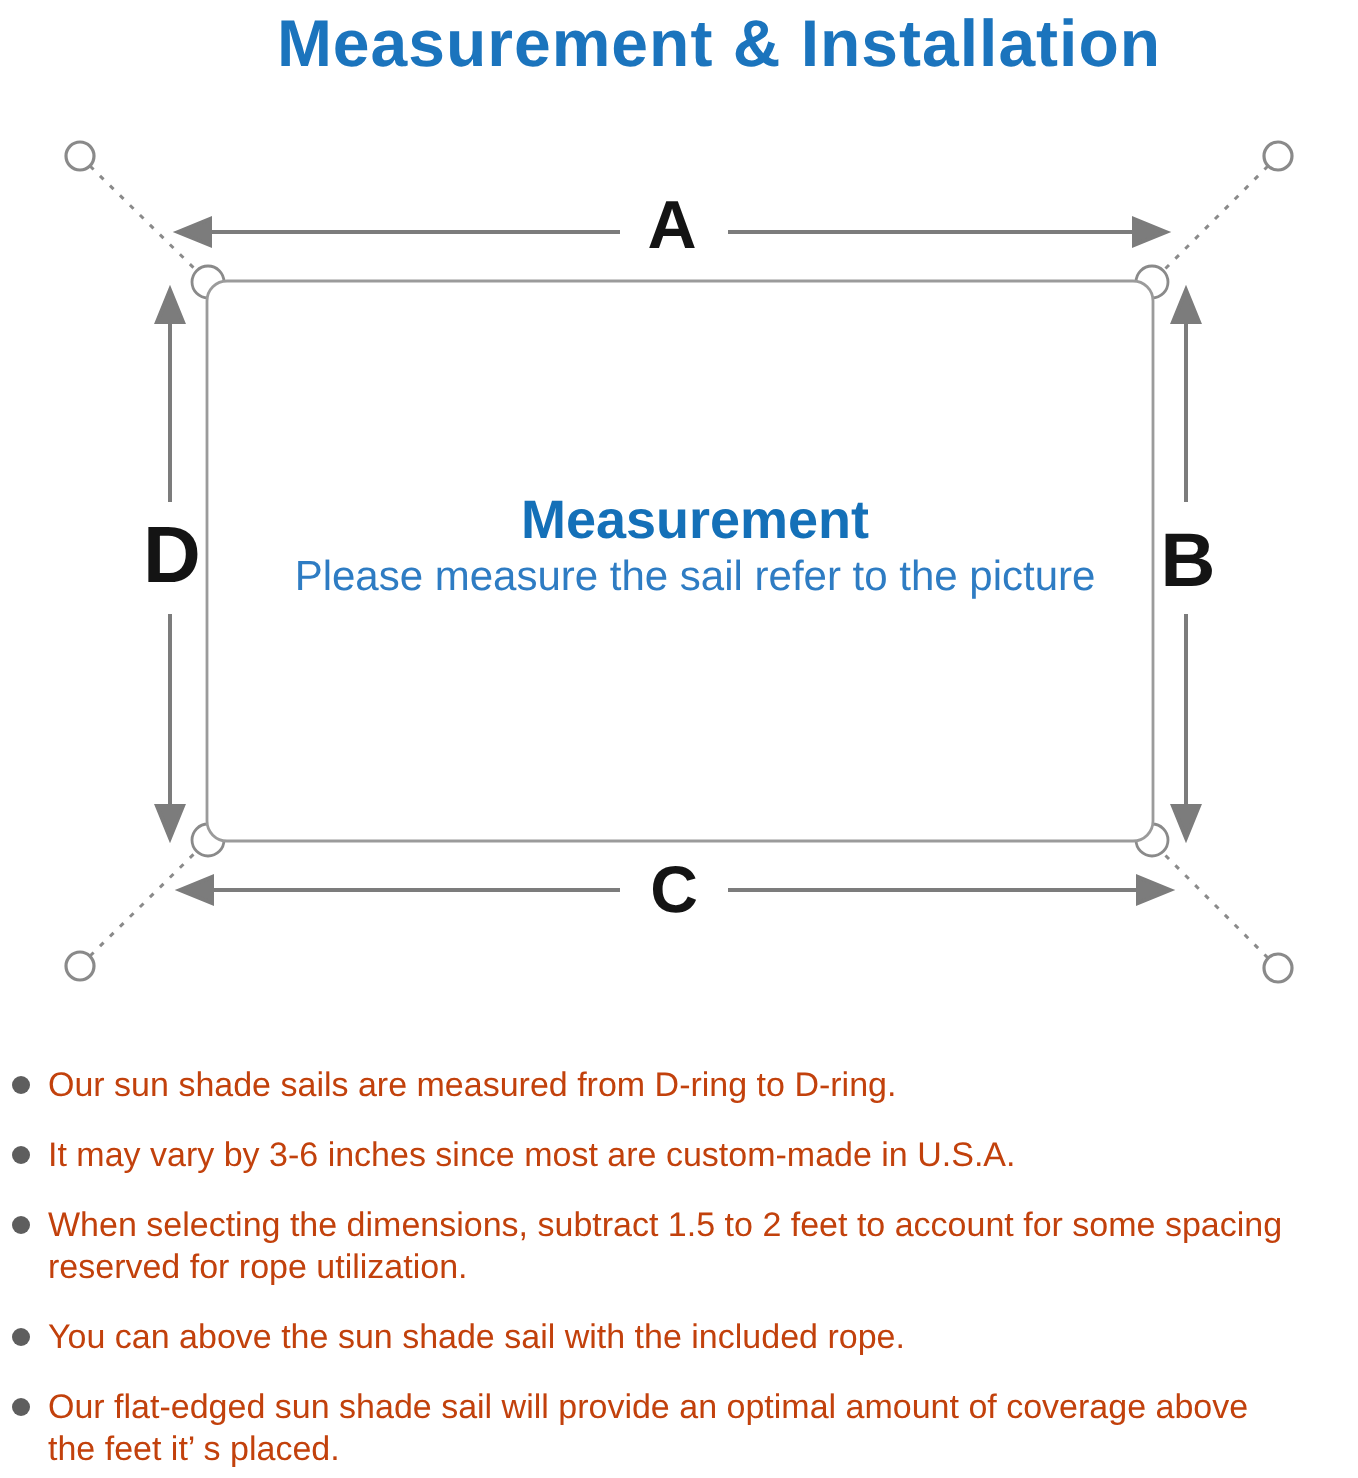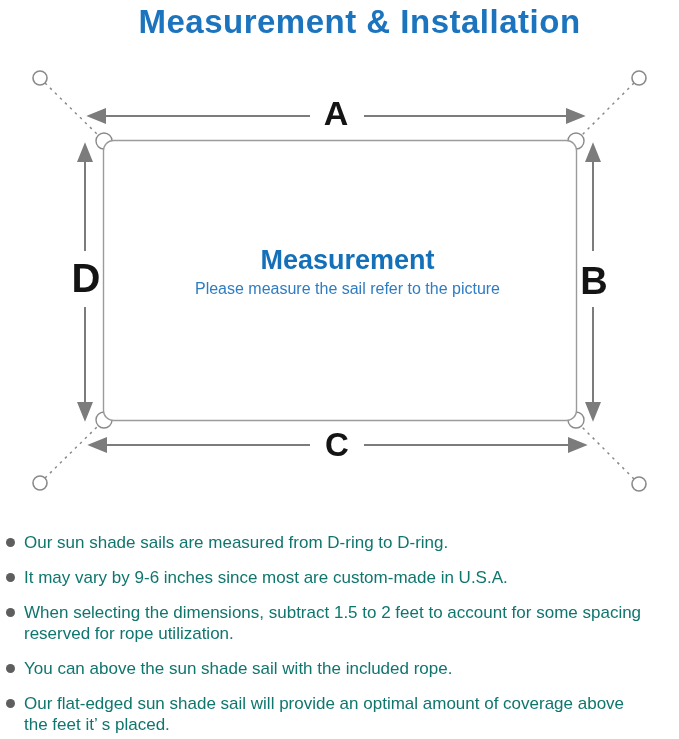--- a/index.html
+++ b/index.html
@@ -34,38 +34,38 @@
   .center-text{
     position:absolute;left:16px;right:0;top:245px;
     text-align:center;
   }
   .center-heading{
     font-size:27px;font-weight:800;color:#1470b8;
     line-height:30px;
   }
   .center-sub{
     margin-top:4px;
-    font-size:16px;color:#2e7cc3;
+    font-size:21px;color:#2e7cc3;
     line-height:19px;
   }
   .bullets{
     position:absolute;top:532px;left:6px;right:4px;
   }
   .bullet-item{
     display:flex;align-items:flex-start;
     margin-bottom:14px;
   }
   .bullet-dot{
     flex:0 0 auto;
     width:9px;height:9px;border-radius:50%;
     background:#5e5e5e;
     margin:6px 9px 0 0;
   }
   .bullet-text{
-    font-size:17px;line-height:21px;color:#0f766e;
+    font-size:17px;line-height:21px;color:#c2410c;
   }
   .bullet-line{display:block;}
 </style>
 </head>
 <body>
 
 <div class="page">
 
   <div class="page-title">Measurement &amp; Installation</div>
 
@@ -136,21 +136,21 @@
       <span class="bullet-dot"></span>
       <span class="bullet-text">
         <span class="bullet-line">Our sun shade sails are measured from D-ring to D-ring.</span>
         <span class="bullet-line"></span>
       </span>
     </div>
 
     <div class="bullet-item">
       <span class="bullet-dot"></span>
       <span class="bullet-text">
-        <span class="bullet-line">It may vary by 9-6 inches since most are custom-made in U.S.A.</span>
+        <span class="bullet-line">It may vary by 3-6 inches since most are custom-made in U.S.A.</span>
         <span class="bullet-line"></span>
       </span>
     </div>
 
     <div class="bullet-item">
       <span class="bullet-dot"></span>
       <span class="bullet-text">
         <span class="bullet-line">When selecting the dimensions, subtract 1.5 to 2 feet to account for some spacing</span>
         <span class="bullet-line">reserved for rope utilization.</span>
       </span>

